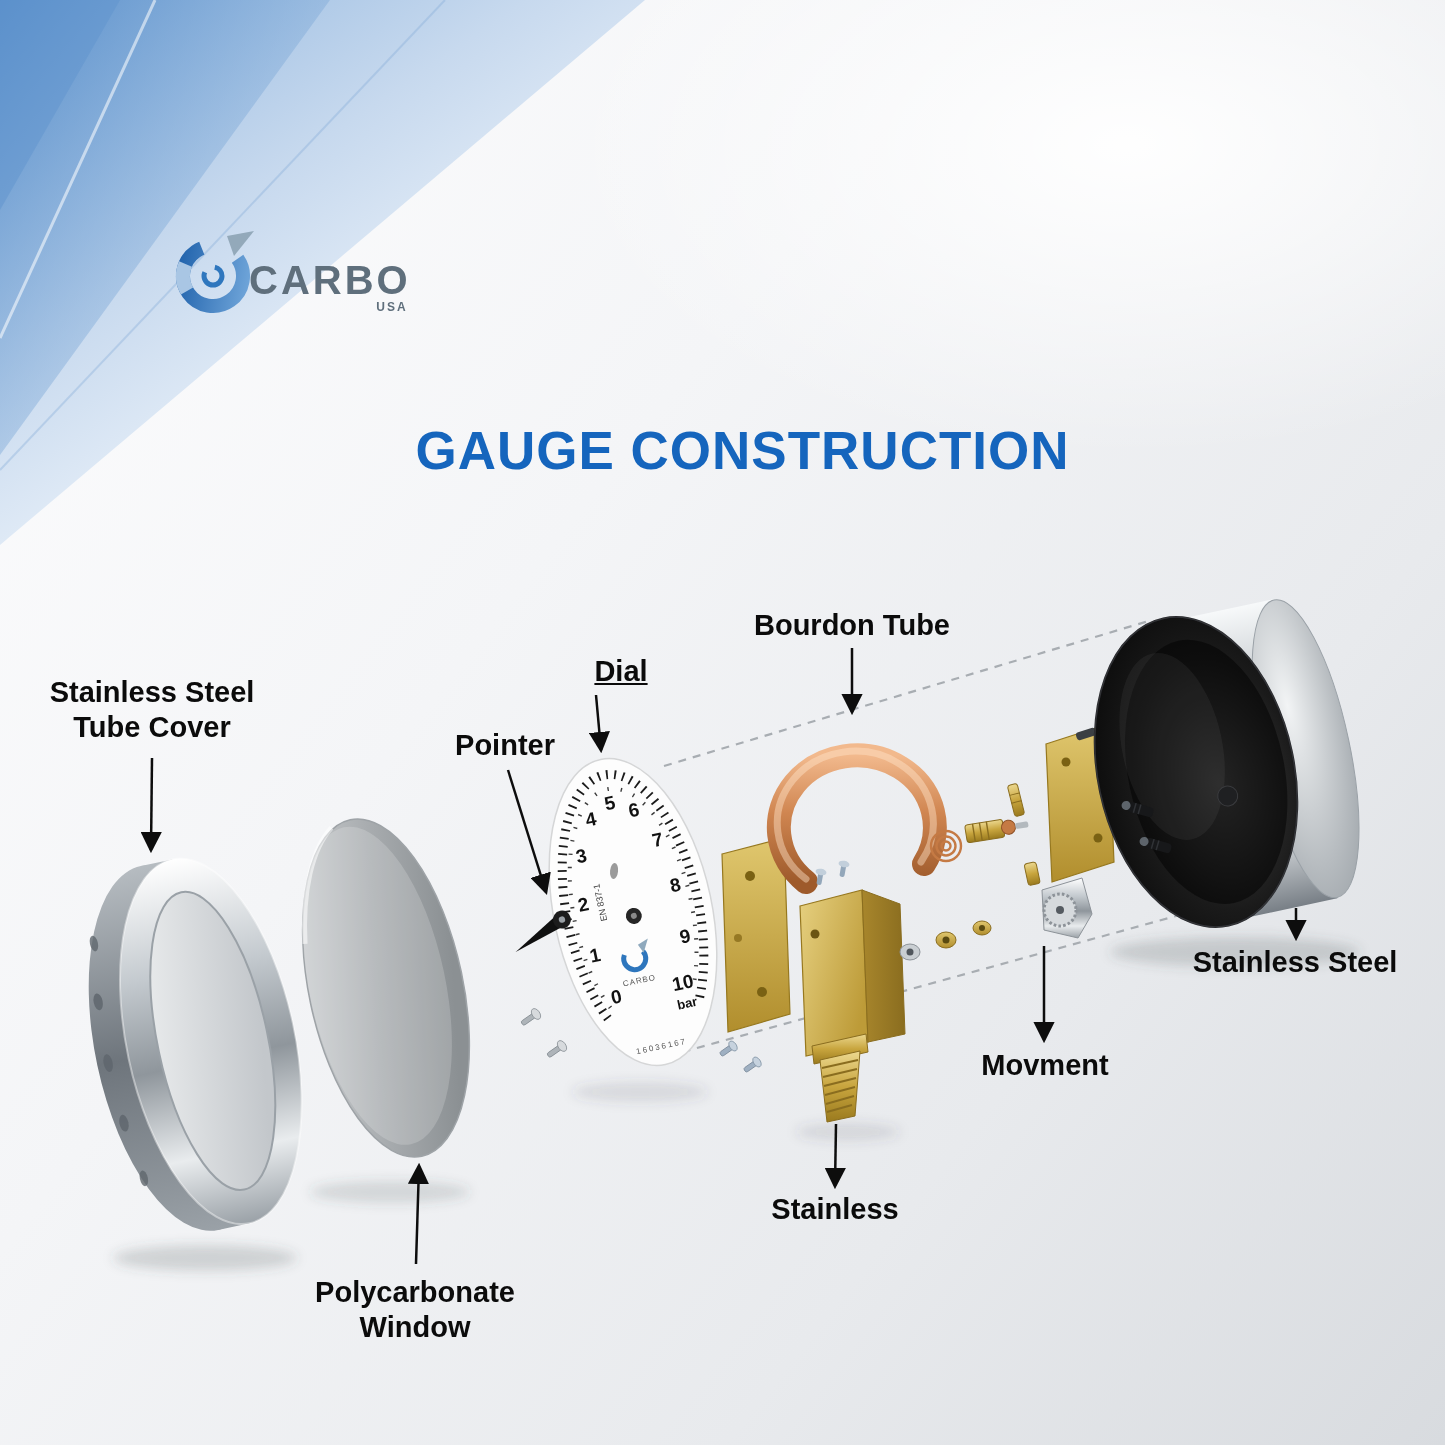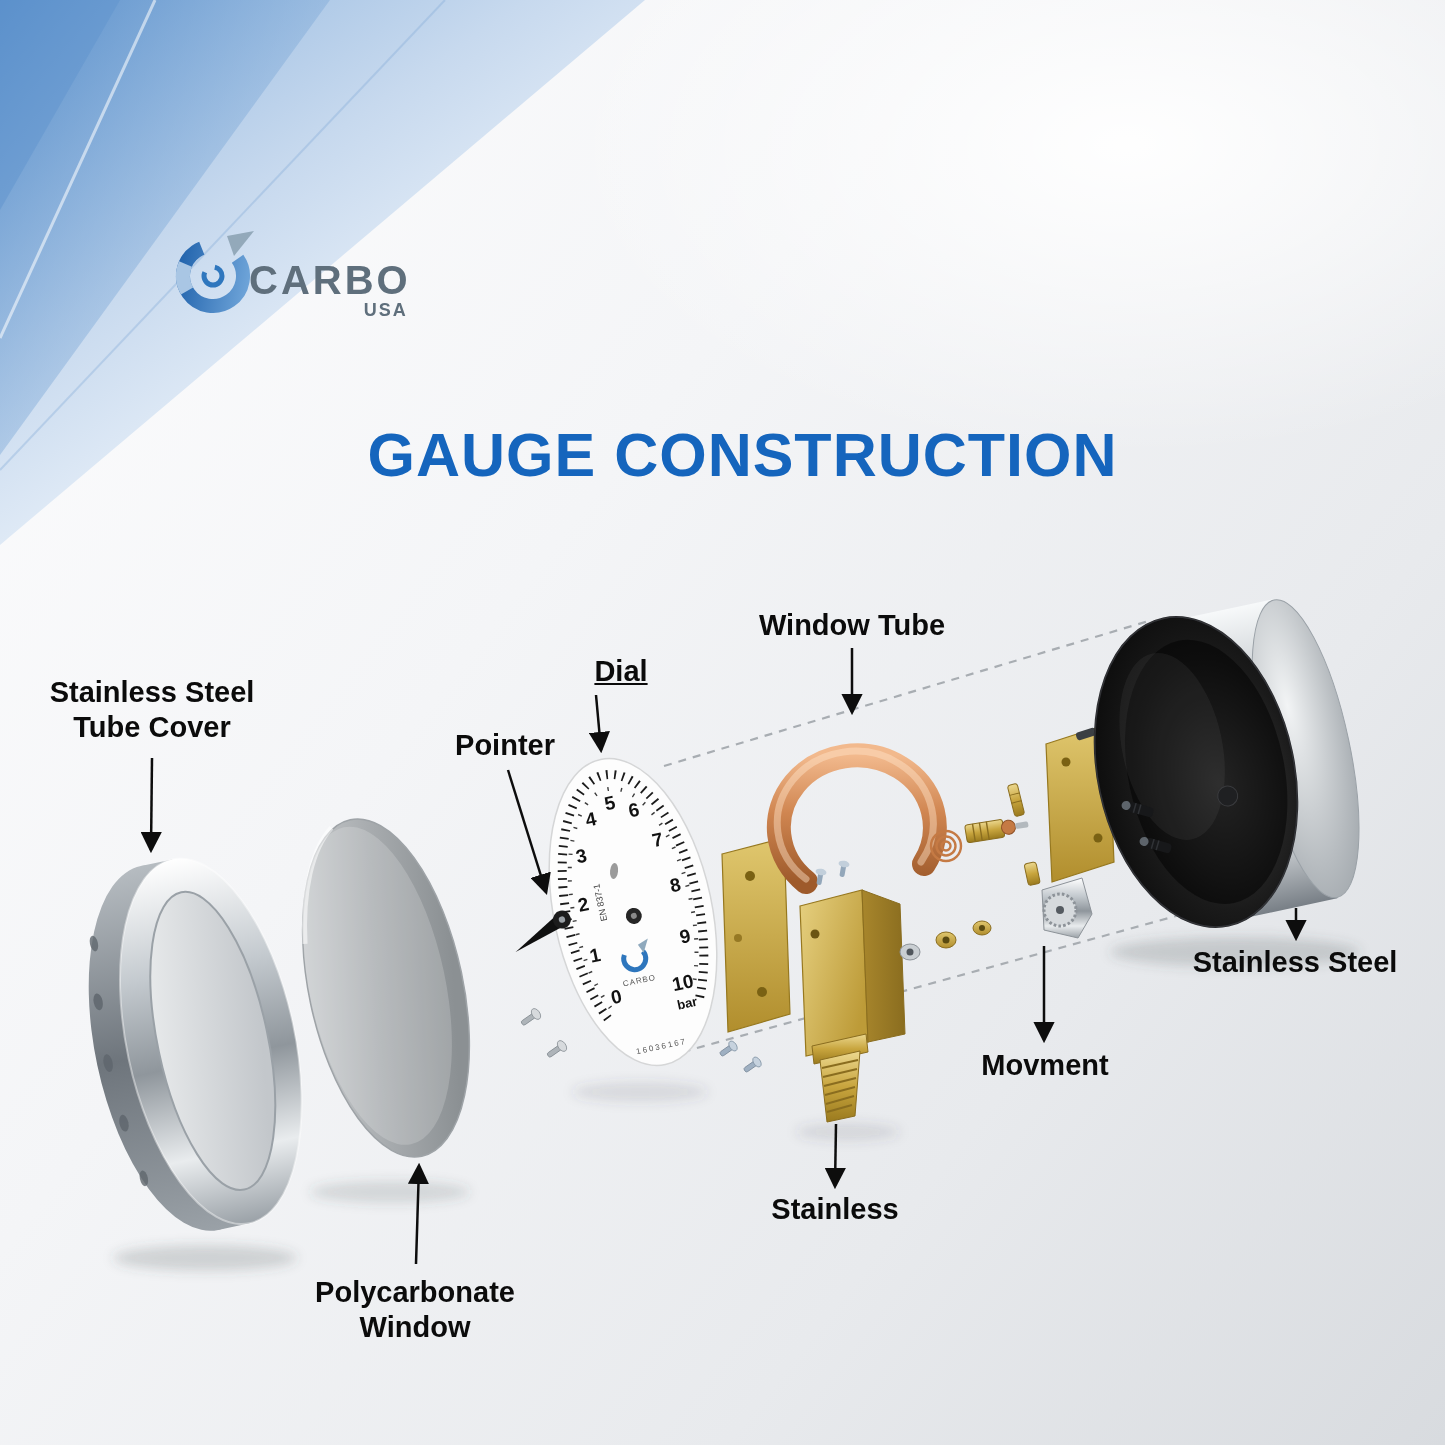--- a/index.html
+++ b/index.html
@@ -8,31 +8,31 @@
   .stage {
     position:relative; width:1445px; height:1445px; overflow:hidden;
     background:
       radial-gradient(950px 520px at 78% 10%, rgba(255,255,255,.95), rgba(255,255,255,0) 60%),
       linear-gradient(128deg,#fdfdfe 0%,#f4f5f7 38%,#e8eaed 72%,#d8dbdf 100%);
   }
   .diagram-svg { position:absolute; left:0; top:0; width:1445px; height:1445px; }
   svg text { font-family:"Liberation Sans", sans-serif; }
   .title {
     position:absolute; left:0; right:0; top:420px; text-align:center;
-    font-size:61px; font-weight:800; letter-spacing:1px; color:#1565bd;padding-left:40px;
+    font-size:53px; font-weight:800; letter-spacing:1px; color:#1565bd;padding-left:40px;
   }
   .part-label {
     position:absolute; font-size:29px; font-weight:700; color:#0b0b0b;
     text-align:center; line-height:1.22;
   }
   .part-label span { display:block; }
   .logo { position:absolute; left:168px; top:228px; display:flex; align-items:flex-start; }
   .logo-text { margin-left:-14px; margin-top:30px; display:flex; flex-direction:column; }
   .brand { font-size:40px; font-weight:700; color:#5f6f7c; letter-spacing:3px; }
-  .country { font-size:18px; font-weight:700; color:#5f6f7c; letter-spacing:2px; align-self:flex-end; margin-top:-3px; margin-right:3px; }
+  .country { font-size:12px; font-weight:700; color:#5f6f7c; letter-spacing:2px; align-self:flex-end; margin-top:-3px; margin-right:3px; }
   .dial-num { font-size:19px; font-weight:700; fill:#111; text-anchor:middle; }
 </style>
 </head>
 <body>
 
 <div class="stage">
 
   <svg class="diagram-svg" viewBox="0 0 1445 1445">
     <defs>
       <linearGradient id="swooshA" x1="0" y1="0" x2="0.65" y2="0.8">
@@ -341,21 +341,21 @@
   </div>
 
   <div class="title">GAUGE CONSTRUCTION</div>
 
   <div class="part-label" style="left:27px; top:675px; width:250px;">
     <span>Stainless Steel</span>
     <span>Tube Cover</span>
   </div>
   <div class="part-label" style="left:430px; top:728px; width:150px;">Pointer</div>
   <div class="part-label" style="left:546px; top:654px; width:150px;text-decoration:underline;">Dial</div>
-  <div class="part-label" style="left:732px; top:608px; width:240px;">Window Tube</div>
+  <div class="part-label" style="left:732px; top:608px; width:240px;">Bourdon Tube</div>
   <div class="part-label" style="left:290px; top:1275px; width:250px;text-align:center;">
     <span>Polycarbonate</span>
     <span>Window</span>
   </div>
   <div class="part-label" style="left:735px; top:1192px; width:200px;">Stainless</div>
   <div class="part-label" style="left:955px; top:1048px; width:180px;">Movment</div>
   <div class="part-label" style="left:1165px; top:945px; width:260px;">
     <span>Stainless Steel</span>
   </div>
 

